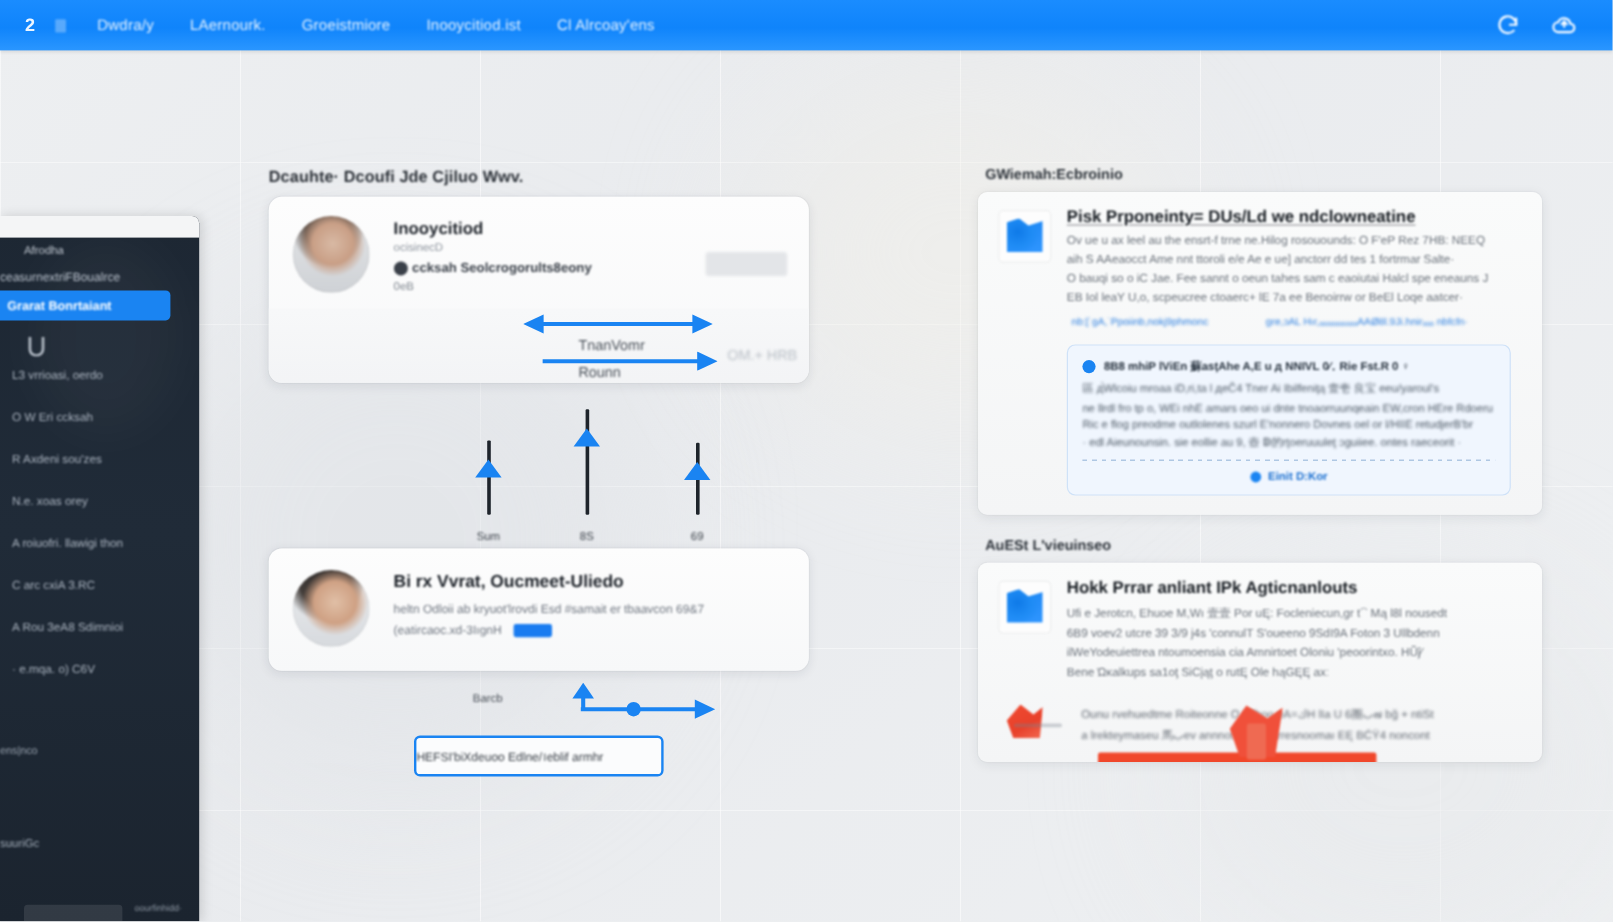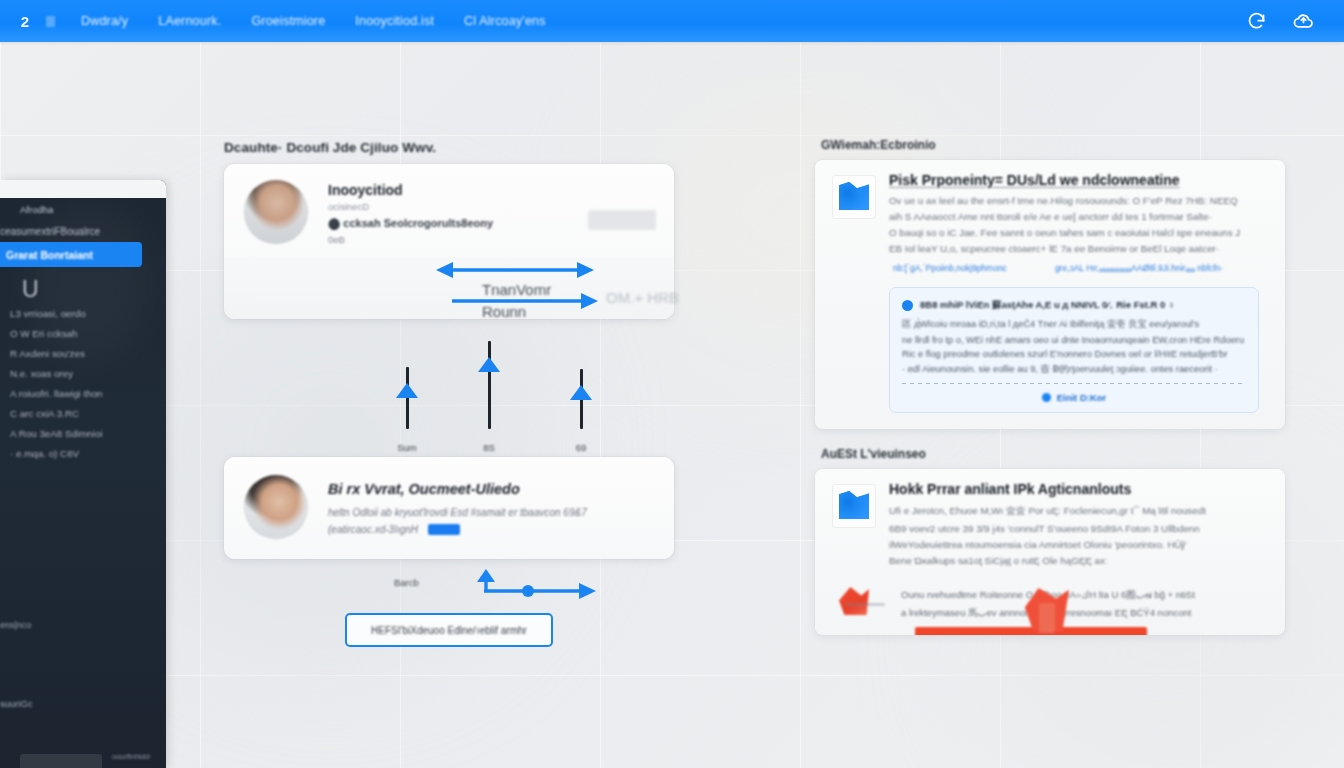--- a/index.html
+++ b/index.html
@@ -132,21 +132,21 @@
     filter: blur(0.85px); white-space: nowrap;
   }
   .sb-glyph {
     position: absolute; left: 22px; top: 96px;
     font-size: 23px; color: #b7bfc9; font-weight: 300;
     filter: blur(0.9px);
   }
   .sb-list {
     position: absolute; left: 10px; top: 128px;
     width: 160px;
-    display: flex; flex-direction: column; gap: 9px;
+    display: flex; flex-direction: column; gap: 24px;
   }
   .sb-item {
     font-size: 9.8px; color: #aab3bf;
     filter: blur(0.95px);
     white-space: nowrap;
     cursor: pointer;
   }
   .sb-note-a {
     position: absolute; left: 0; top: 440px;
     font-size: 9px; color: #9aa4b0;
@@ -246,21 +246,21 @@
   
   .arrow-band {
     position: relative;
     height: 62px;
     margin-top: -4px;
     background: linear-gradient(180deg, rgba(247,248,249,0.95) 0%, rgba(242,243,245,0.85) 100%);
     border-radius: 0 0 11px 11px;
   }
   .arrow-label {
     position: absolute;
-    font-size: 15px; color: #4a5159;
+    font-size: 12px; color: #4a5159;
     filter: blur(0.95px); white-space: nowrap;
   }
 
   .stems {
     position: relative;
     height: 118px;
     margin-top: 20px;
   }
   .stem {
     position: absolute;
@@ -282,25 +282,24 @@
     position: absolute;
     bottom: 4px;
     font-size: 9.5px; color: #3e444c;
     filter: blur(1px);
     transform: translateX(-50%);
     white-space: nowrap;
   }
 
   .doc-card {
     display: flex;
-    align-items: center;
+    align-items: flex-start;
     padding: 18px 18px 20px 20px;
     min-height: 96px;
     position: relative;
-    font-style: italic;
   }
   .dc-title {
     font-size: 14.5px; font-weight: 700; color: #1b2027;
     filter: blur(0.85px); white-space: nowrap; margin-bottom: 10px;
   }
   .dc-line {
     font-size: 10px; color: #6f7680;
     filter: blur(1.05px); white-space: nowrap; margin-bottom: 6px;
   }
   .dc-badge-row { display: flex; align-items: center; gap: 10px; }
@@ -326,21 +325,21 @@
     filter: blur(1px);
   }
 
   .input-field {
     position: relative;
     margin: 4px auto 0;
     width: 208px; height: 34px;
     border: 2.4px solid #1a84f2;
     border-radius: 5px;
     background: #fbfcfd;
-    display: flex; align-items: center; justify-content: center;
+    display: flex; align-items: center; 
     filter: blur(0.35px);
     cursor: text;
   }
   .input-field span {
     font-size: 10px; color: #3b4148;
     filter: blur(0.95px); white-space: nowrap;
   }
 
   
   .right-col {

